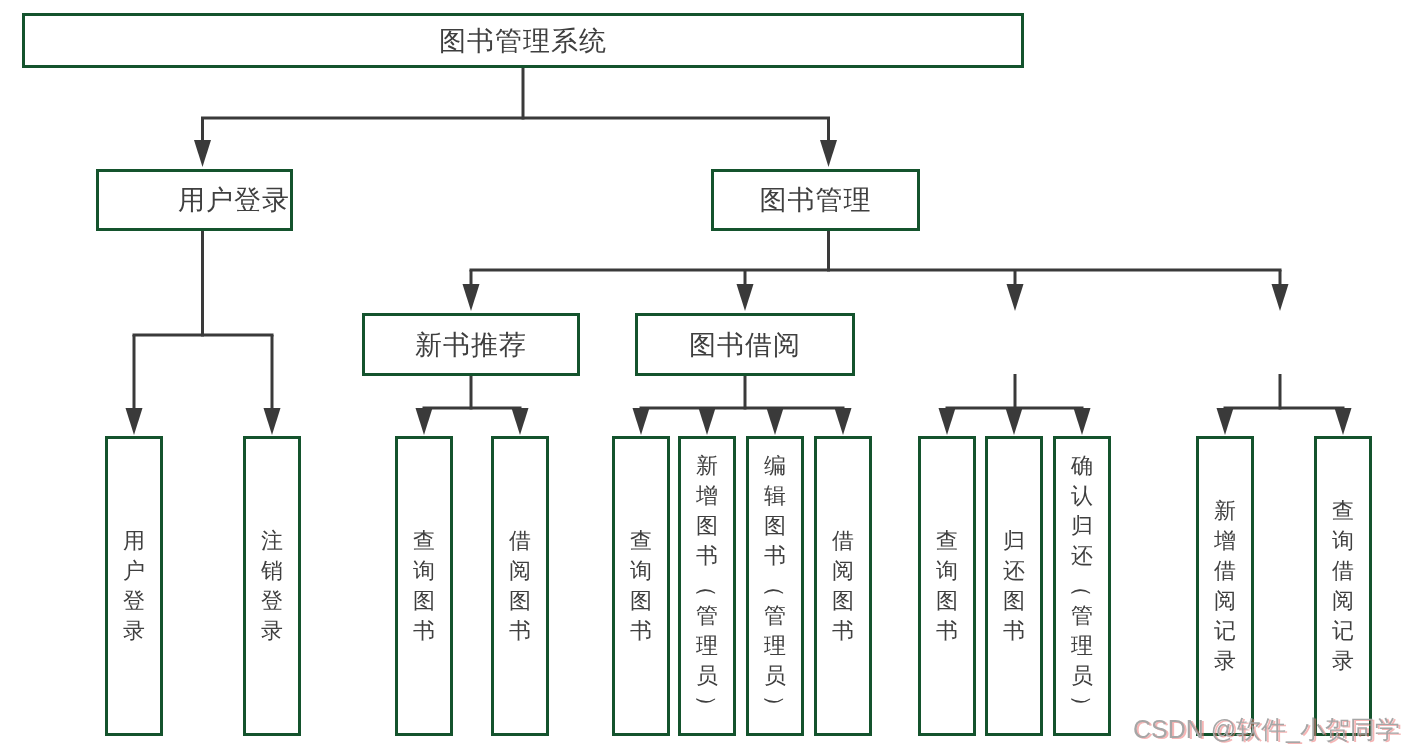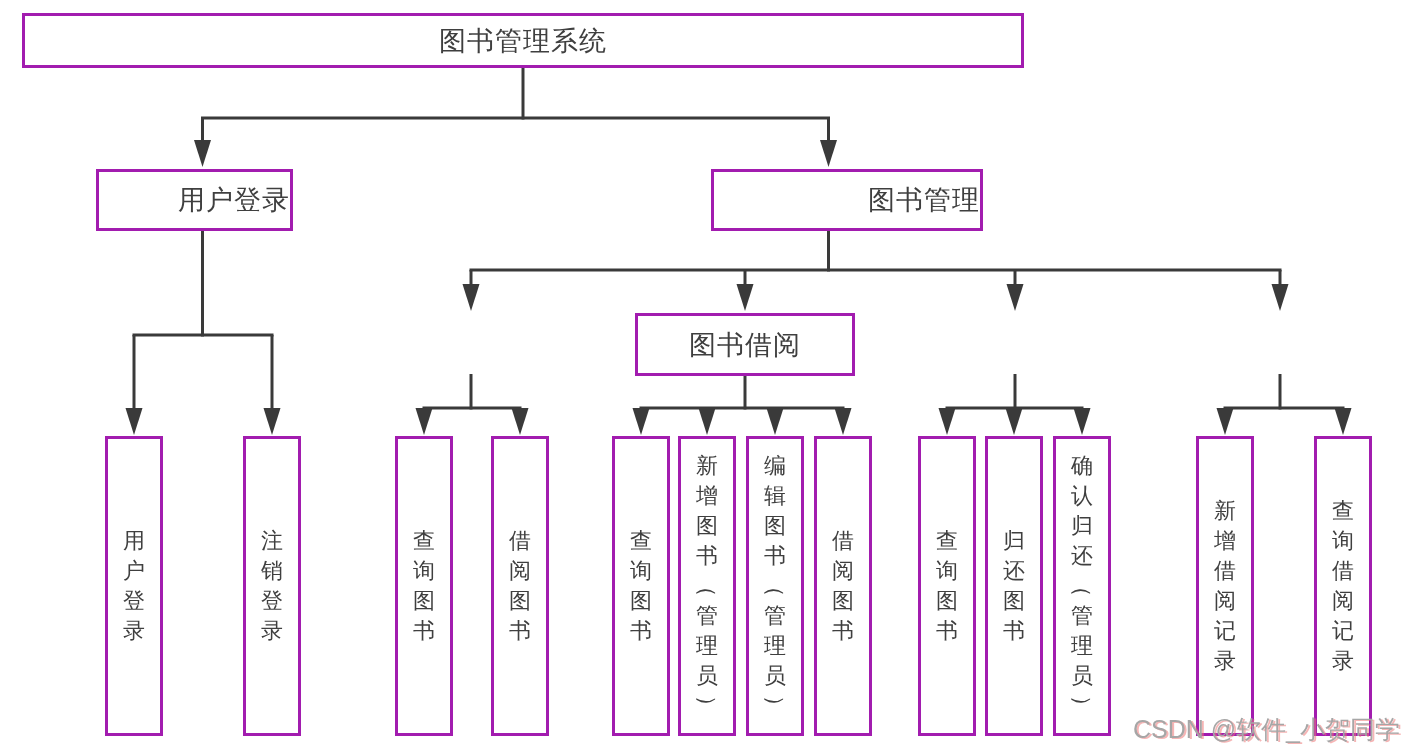--- a/index.html
+++ b/index.html
@@ -4,21 +4,21 @@
 <style>
   html,body{margin:0;padding:0;background:#ffffff;}
   .canvas{
     position:relative;width:1405px;height:747px;background:#ffffff;
     font-family:"Liberation Sans","DejaVu Sans",sans-serif;overflow:hidden;
   }
   .edges{position:absolute;left:0;top:0;width:1405px;height:747px;}
   .edges path{stroke:#3a3a3a;stroke-width:3;fill:none;}
   .edges polygon{fill:#3a3a3a;stroke:none;}
   .node{
-    position:absolute;box-sizing:border-box;border:3px solid #a21caf;background:#ffffff;
+    position:absolute;box-sizing:border-box;border:3px solid #14532d;background:#ffffff;
     display:flex;align-items:center;justify-content:center;
   }
   .hlabel{font-size:27px;color:#3f3f3f;white-space:nowrap;letter-spacing:1px;}
   .vbox{flex-direction:column;}
   .vchar{width:100%;height:30px;line-height:30px;font-size:22px;color:#3f3f3f;text-align:center;}
   .vchar.rot{transform:rotate(90deg);}
   .watermark{
     position:absolute;right:5px;bottom:1px;font-size:25px;color:#a6a6a6;
     white-space:nowrap;text-shadow:2px 1px 0 rgba(238,120,120,0.55);
   }
@@ -93,24 +93,27 @@
     </g>
   </svg>
 
   <div class="node" style="left:22px;top:13px;width:1002px;height:55px;">
     <span class="hlabel">图书管理系统</span>
   </div>
 
   <div class="node" style="left:96px;top:169px;width:197px;height:62px;justify-content:flex-end;">
     <span class="hlabel">用户登录</span>
   </div>
-  <div class="node" style="left:711px;top:169px;width:272px;height:62px;justify-content:flex-end;">
+  <div class="node" style="left:711px;top:169px;width:209px;height:62px;">
     <span class="hlabel">图书管理</span>
   </div>
 
+  <div class="node" style="left:362px;top:313px;width:218px;height:63px;">
+    <span class="hlabel">新书推荐</span>
+  </div>
   <div class="node" style="left:635px;top:313px;width:220px;height:63px;">
     <span class="hlabel">图书借阅</span>
   </div>
 
   <div class="node vbox" style="left:105px;top:436px;width:58px;height:300px;">
     <span class="vtext" style="display: contents;"></span>
   <div class="vchar">用</div>
       <div class="vchar">户</div>
       <div class="vchar">登</div>
       <div class="vchar">录</div>

